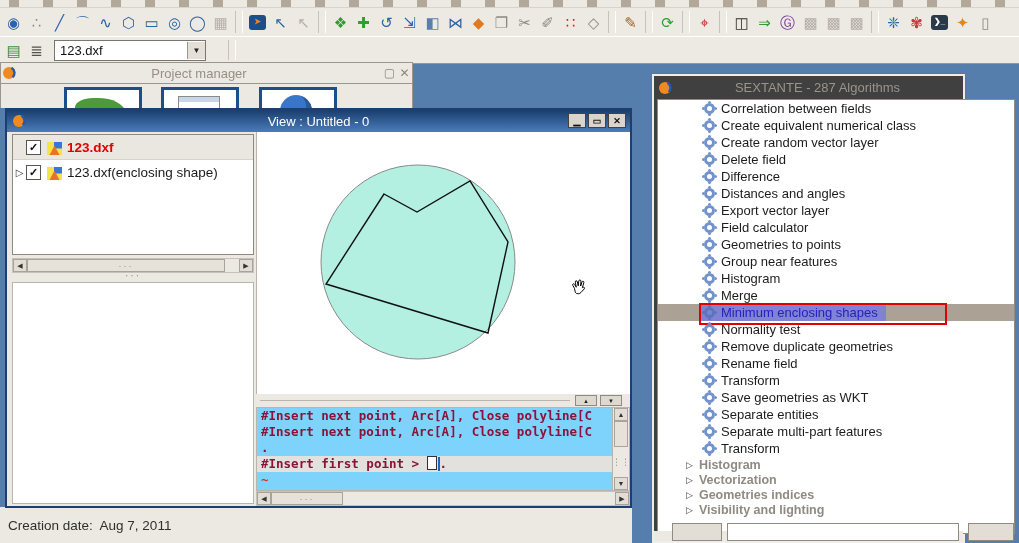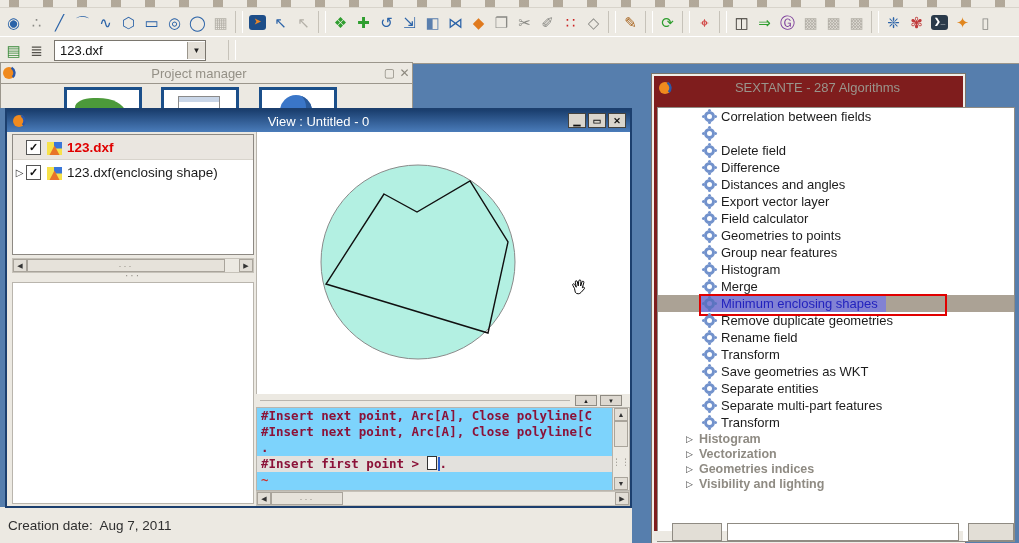--- a/index.html
+++ b/index.html
@@ -75,26 +75,26 @@
   .cline.tilde{color:#d2302a;}
   .curbox{display:inline-block;width:8px;height:12px;border:1px solid #333;vertical-align:-2px;background:#fff;}
   .caret{display:inline-block;width:2px;height:14px;background:#2a5fd0;vertical-align:-3px;margin-left:1px;}
   #console-vscroll{position:absolute;right:0;top:0;width:16px;bottom:0;background:#ece9e2;border-left:1px solid #b7b3aa;display:flex;flex-direction:column;align-items:center;}
   #console-vscroll .sb-thumb{width:14px;height:26px;}
   #console-vscroll .filler{flex:1;display:flex;align-items:center;justify-content:center;color:#8f8b83;font-size:9px;}
   #console-hscroll{position:absolute;left:249px;top:359px;width:374px;height:15px;display:flex;align-items:center;background:#ece9e2;border:1px solid #c6c2b9;box-sizing:border-box;}
   #console-hscroll .sb-thumb{height:13px;width:72px;}
   #console-hscroll .track{flex:1;}
   
-  #sextante{position:absolute;left:652px;top:74px;width:313px;height:469px;background:#7f1d1d;
+  #sextante{position:absolute;left:652px;top:74px;width:313px;height:469px;background:#404040;
     border:2px solid #f0eee8;box-shadow:0 0 0 1px #77736b;box-sizing:border-box;z-index:2;}
   #sx-title{height:23px;display:flex;align-items:center;}
   #sx-title .orb{margin-left:4px;}
   #sx-title .t{flex:1;text-align:center;color:#9a958c;font-size:13px;}
-  #sx-list{position:absolute;left:3px;top:23px;width:358px;height:435px;background:#fff;border:1px solid #908c84;box-sizing:border-box;overflow:hidden;position:absolute;margin-top:8px;}
+  #sx-list{position:absolute;left:3px;top:23px;width:358px;height:435px;background:#fff;border:1px solid #908c84;box-sizing:border-box;overflow:hidden;position:absolute;}
   .alg{height:17px;display:flex;align-items:center;padding-left:46px;font-size:13px;color:#1c1c1c;position:relative;box-sizing:border-box;}
   .gear{width:5px;height:5px;border:3px solid #7292cc;border-radius:50%;margin-right:6px;flex:none;
     box-shadow:0 -6px 0 -4px #7292cc,0 6px 0 -4px #7292cc,-6px 0 0 -4px #7292cc,6px 0 0 -4px #7292cc;}
   .alg.selband{background:#aba295;padding-left:0;}
   .algsel{display:inline-flex;align-items:center;height:17px;margin-left:43px;padding:0 8px 0 3px;background:#8282d4;color:#2222be;}
   .algsel .gear{border-color:#5b74c0;box-shadow:0 -6px 0 -4px #5b74c0,0 6px 0 -4px #5b74c0,-6px 0 0 -4px #5b74c0,6px 0 0 -4px #5b74c0;}
   .redbox{position:absolute;left:41px;top:-1px;width:244px;height:18px;border:2px solid #e10000;pointer-events:none;}
   .cat{height:15px;display:flex;align-items:center;padding-left:28px;font-size:12.5px;font-weight:bold;color:#8f8b83;}
   .cat .tri{font-size:9px;color:#3c3c3c;margin-right:6px;font-weight:normal;}
   #sx-bottom{position:absolute;left:0;right:0;bottom:0;height:10px;background:#ece9e2;overflow:visible;}
@@ -385,20 +385,25 @@
       </span>
       <span class="t">SEXTANTE - 287 Algorithms</span>
     </div>
     <div id="sx-list">
         <div class="alg">
           <span class="gear"></span>
           <span>Correlation between fields</span>
         </div>
         <div class="alg">
           <span class="gear"></span>
+          <span>Create equivalent numerical class</span>
+        </div>
+        <div class="alg">
+          <span class="gear"></span>
+          <span>Create random vector layer</span>
         </div>
         <div class="alg">
           <span class="gear"></span>
           <span>Delete field</span>
         </div>
         <div class="alg">
           <span class="gear"></span>
           <span>Difference</span>
         </div>
         <div class="alg">
@@ -431,20 +436,24 @@
         </div>
         <div class="alg selband">
           <span class="algsel">
             <span class="gear"></span>
             <span>Minimum enclosing shapes</span>
           </span>
           <div class="redbox"></div>
         </div>
         <div class="alg">
           <span class="gear"></span>
+          <span>Normality test</span>
+        </div>
+        <div class="alg">
+          <span class="gear"></span>
           <span>Remove duplicate geometries</span>
         </div>
         <div class="alg">
           <span class="gear"></span>
           <span>Rename field</span>
         </div>
         <div class="alg">
           <span class="gear"></span>
           <span>Transform</span>
         </div>

